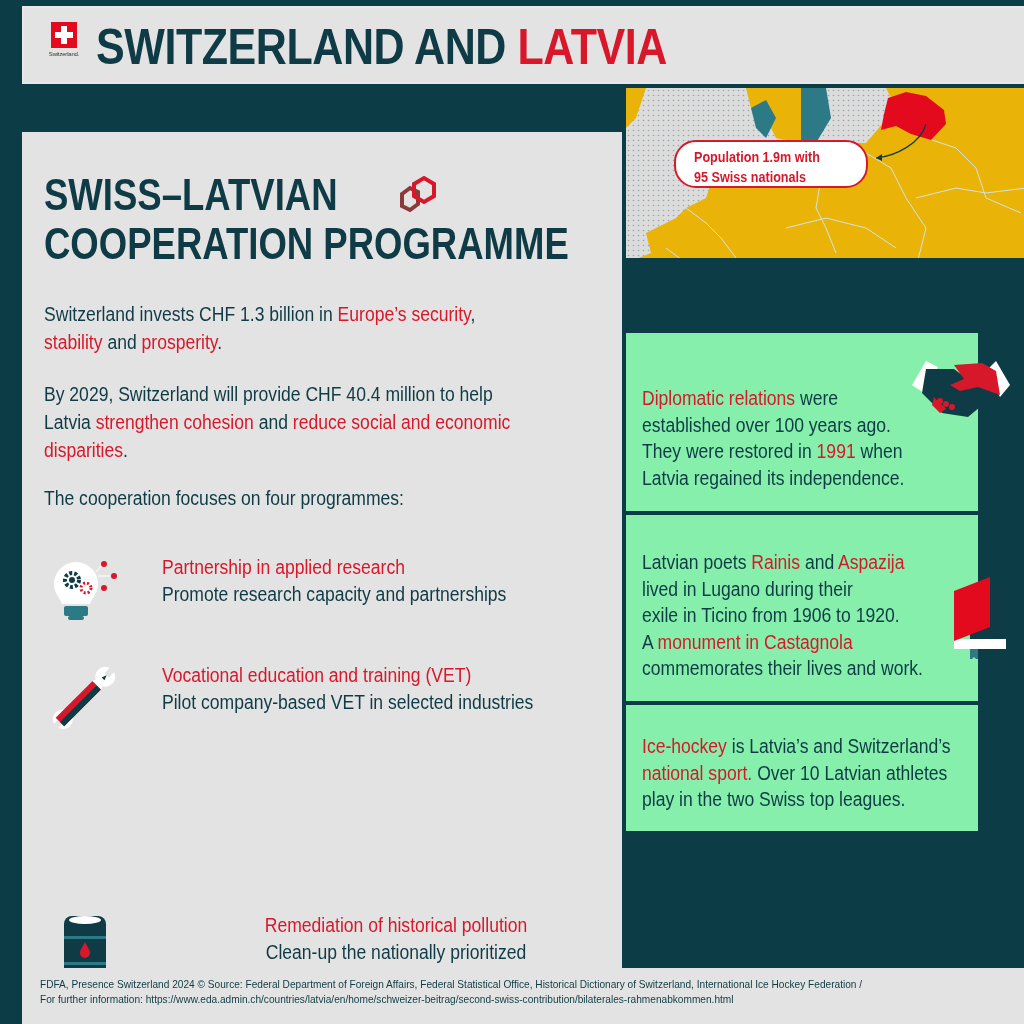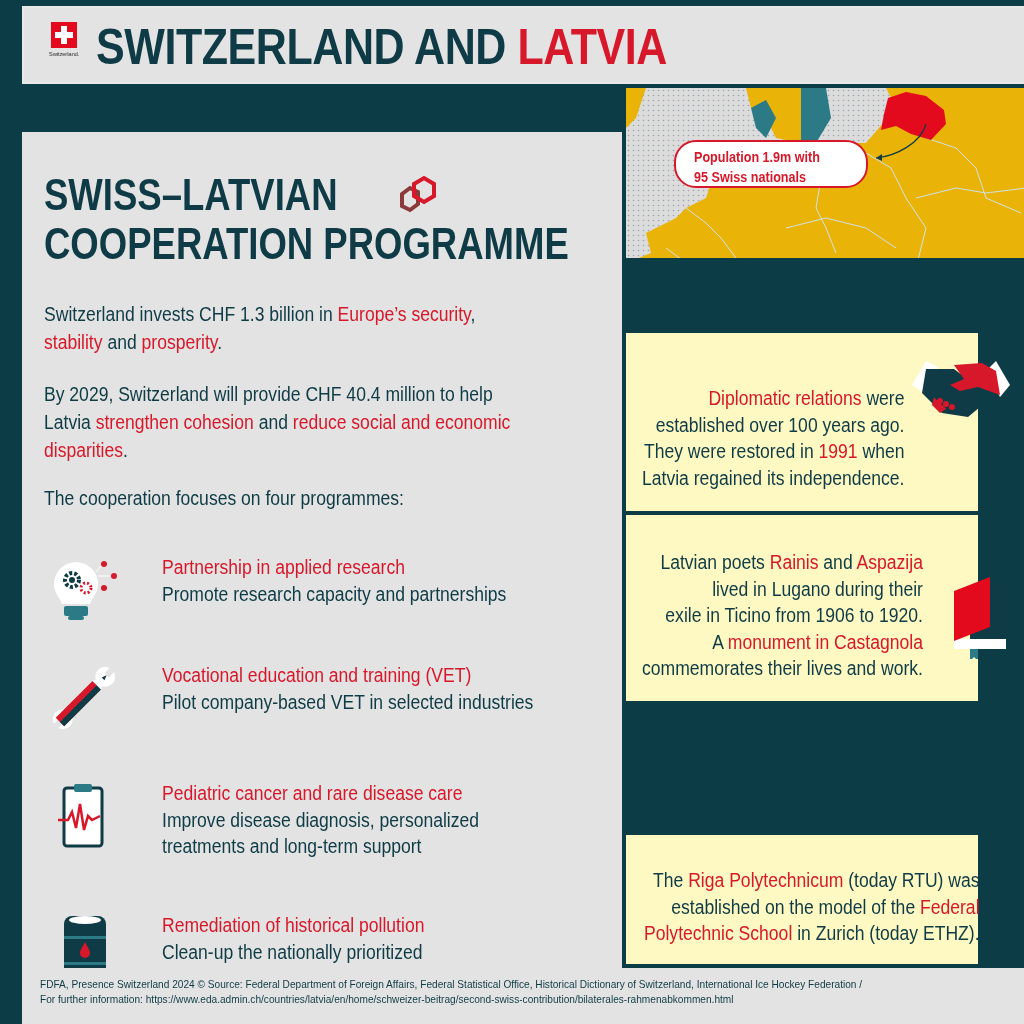--- a/index.html
+++ b/index.html
@@ -77,21 +77,21 @@
   .callout {
     position: absolute; background: #fff; border-radius: 22px;
     font-weight: bold; font-size: 14px; line-height: 20px; padding: 5px 18px;
     white-space: nowrap;
   }
   .callout span { display: block; transform: scaleX(0.9); transform-origin: left center; }
   .callout.lv { left: 48px; top: 52px; width: 194px; height: 48px; border: 2px solid #d7182a; color: #d7182a; }
   .callout.ch { left: 162px; top: 170px; width: 226px; height: 46px; border: 2px solid #0e3b45; color: #0e3b45; }
 
   .fact {
-    position: absolute; left: 610px; width: 352px; background: #fef9c3; text-align: right;
+    position: absolute; left: 610px; width: 352px; background: #86efac;
   }
   .fact .ftext {
     position: absolute; left: 16px; font-size: 19.5px; line-height: 26.5px; color: #0e3b45;
     transform: scaleX(0.9); transform-origin: left top; white-space: nowrap;
   }
   .fact .ficon { position: absolute; }
 
   .footer {
     position: absolute; left: 6px; top: 968px; width: 1012px; height: 58px;
     background: #e3e3e3;
@@ -172,34 +172,22 @@
         <circle cx="52" cy="34" r="3" fill="#d7182a"></circle>
         <line x1="44" y1="18" x2="49" y2="12" stroke="#fff" stroke-width="1"></line>
         <line x1="46" y1="22" x2="58" y2="22" stroke="#fff" stroke-width="1"></line>
       </svg>
       <div class="ptext">
         <span class="ptitle">Partnership in applied research</span>
         <span class="pdesc">Promote research capacity and partnerships</span>
       </div>
     </div>
 
-    <div class="programme" style="top:648px;">
-      <svg class="pico" viewBox="0 0 80 80">
-        <rect x="12" y="8" width="38" height="58" rx="3" fill="#fff" stroke="#0e3b45" stroke-width="3"></rect>
-        <rect x="22" y="4" width="18" height="8" rx="2" fill="#2c7a86"></rect>
-        <polyline points="6,40 16,40 20,32 24,48 28,24 32,50 36,36 40,40 48,36" fill="none" stroke="#d7182a" stroke-width="2.5"></polyline>
-      </svg>
-      <div class="ptext">
-        <span class="ptitle">Pediatric cancer and rare disease care</span>
-        <span class="pdesc">Improve disease diagnosis, personalized</span>
-        <span class="pdesc">treatments and long-term support</span>
-      </div>
-    </div>
-
-    <div class="programme" style="top:780px;">
+
+    <div class="programme" style="top:780px;text-align:center;">
       <svg class="pico" viewBox="0 0 80 80">
         <rect x="12" y="4" width="42" height="64" rx="8" fill="#0e3b45"></rect>
         <ellipse cx="33" cy="8" rx="16" ry="4" fill="#fff"></ellipse>
         <rect x="12" y="24" width="42" height="3" fill="#2c7a86"></rect>
         <rect x="12" y="50" width="42" height="3" fill="#2c7a86"></rect>
         <path d="M33,30 C30,36 28,38 28,41 a5,5 0 0 0 10,0 c0,-3 -2,-5 -5,-11z" fill="#d7182a"></path>
       </svg>
       <div class="ptext">
         <span class="ptitle">Remediation of historical pollution</span>
         <span class="pdesc">Clean-up the nationally prioritized</span>
@@ -278,26 +266,26 @@
     </svg>
     <div class="ftext" style="top:34px;">
       <span>Latvian poets </span><span class="red">Rainis</span><span> and </span><span class="red">Aspazija</span><br>
       <span>lived in Lugano during their</span><br>
       <span>exile in Ticino from 1906 to 1920.</span><br>
       <span>A </span><span class="red">monument in Castagnola</span><br>
       <span>commemorates their lives and work.</span>
     </div>
   </div>
 
-
-  <div class="fact" style="top:835px;height:129px;">
-    <div class="ftext" style="left:18px;top:32px;">
-      <span>The </span><span class="red">Riga Polytechnicum</span><span> (today RTU) was</span><br>
-      <span>established on the model of the </span><span class="red">Federal</span><br>
-      <span class="red">Polytechnic School</span><span> in Zurich (today ETHZ).</span>
-    </div>
-  </div>
+  <div class="fact" style="top:705px;height:126px;">
+    <div class="ftext" style="top:28px;">
+      <span class="red">Ice-hockey</span><span> is Latvia’s and Switzerland’s</span><br>
+      <span class="red">national sport.</span><span> Over 10 Latvian athletes</span><br>
+      <span>play in the two Swiss top leagues.</span>
+    </div>
+  </div>
+
 
   <div class="footer">
     <div class="fline" style="top:10px;">FDFA, Presence Switzerland 2024 © Source: Federal Department of Foreign Affairs, Federal Statistical Office, Historical Dictionary of Switzerland, International Ice Hockey Federation /</div>
     <div class="fline" style="top:25px;">For further information: https://www.eda.admin.ch/countries/latvia/en/home/schweizer-beitrag/second-swiss-contribution/bilaterales-rahmenabkommen.html</div>
   </div>
 </div>
 
 </body></html>

